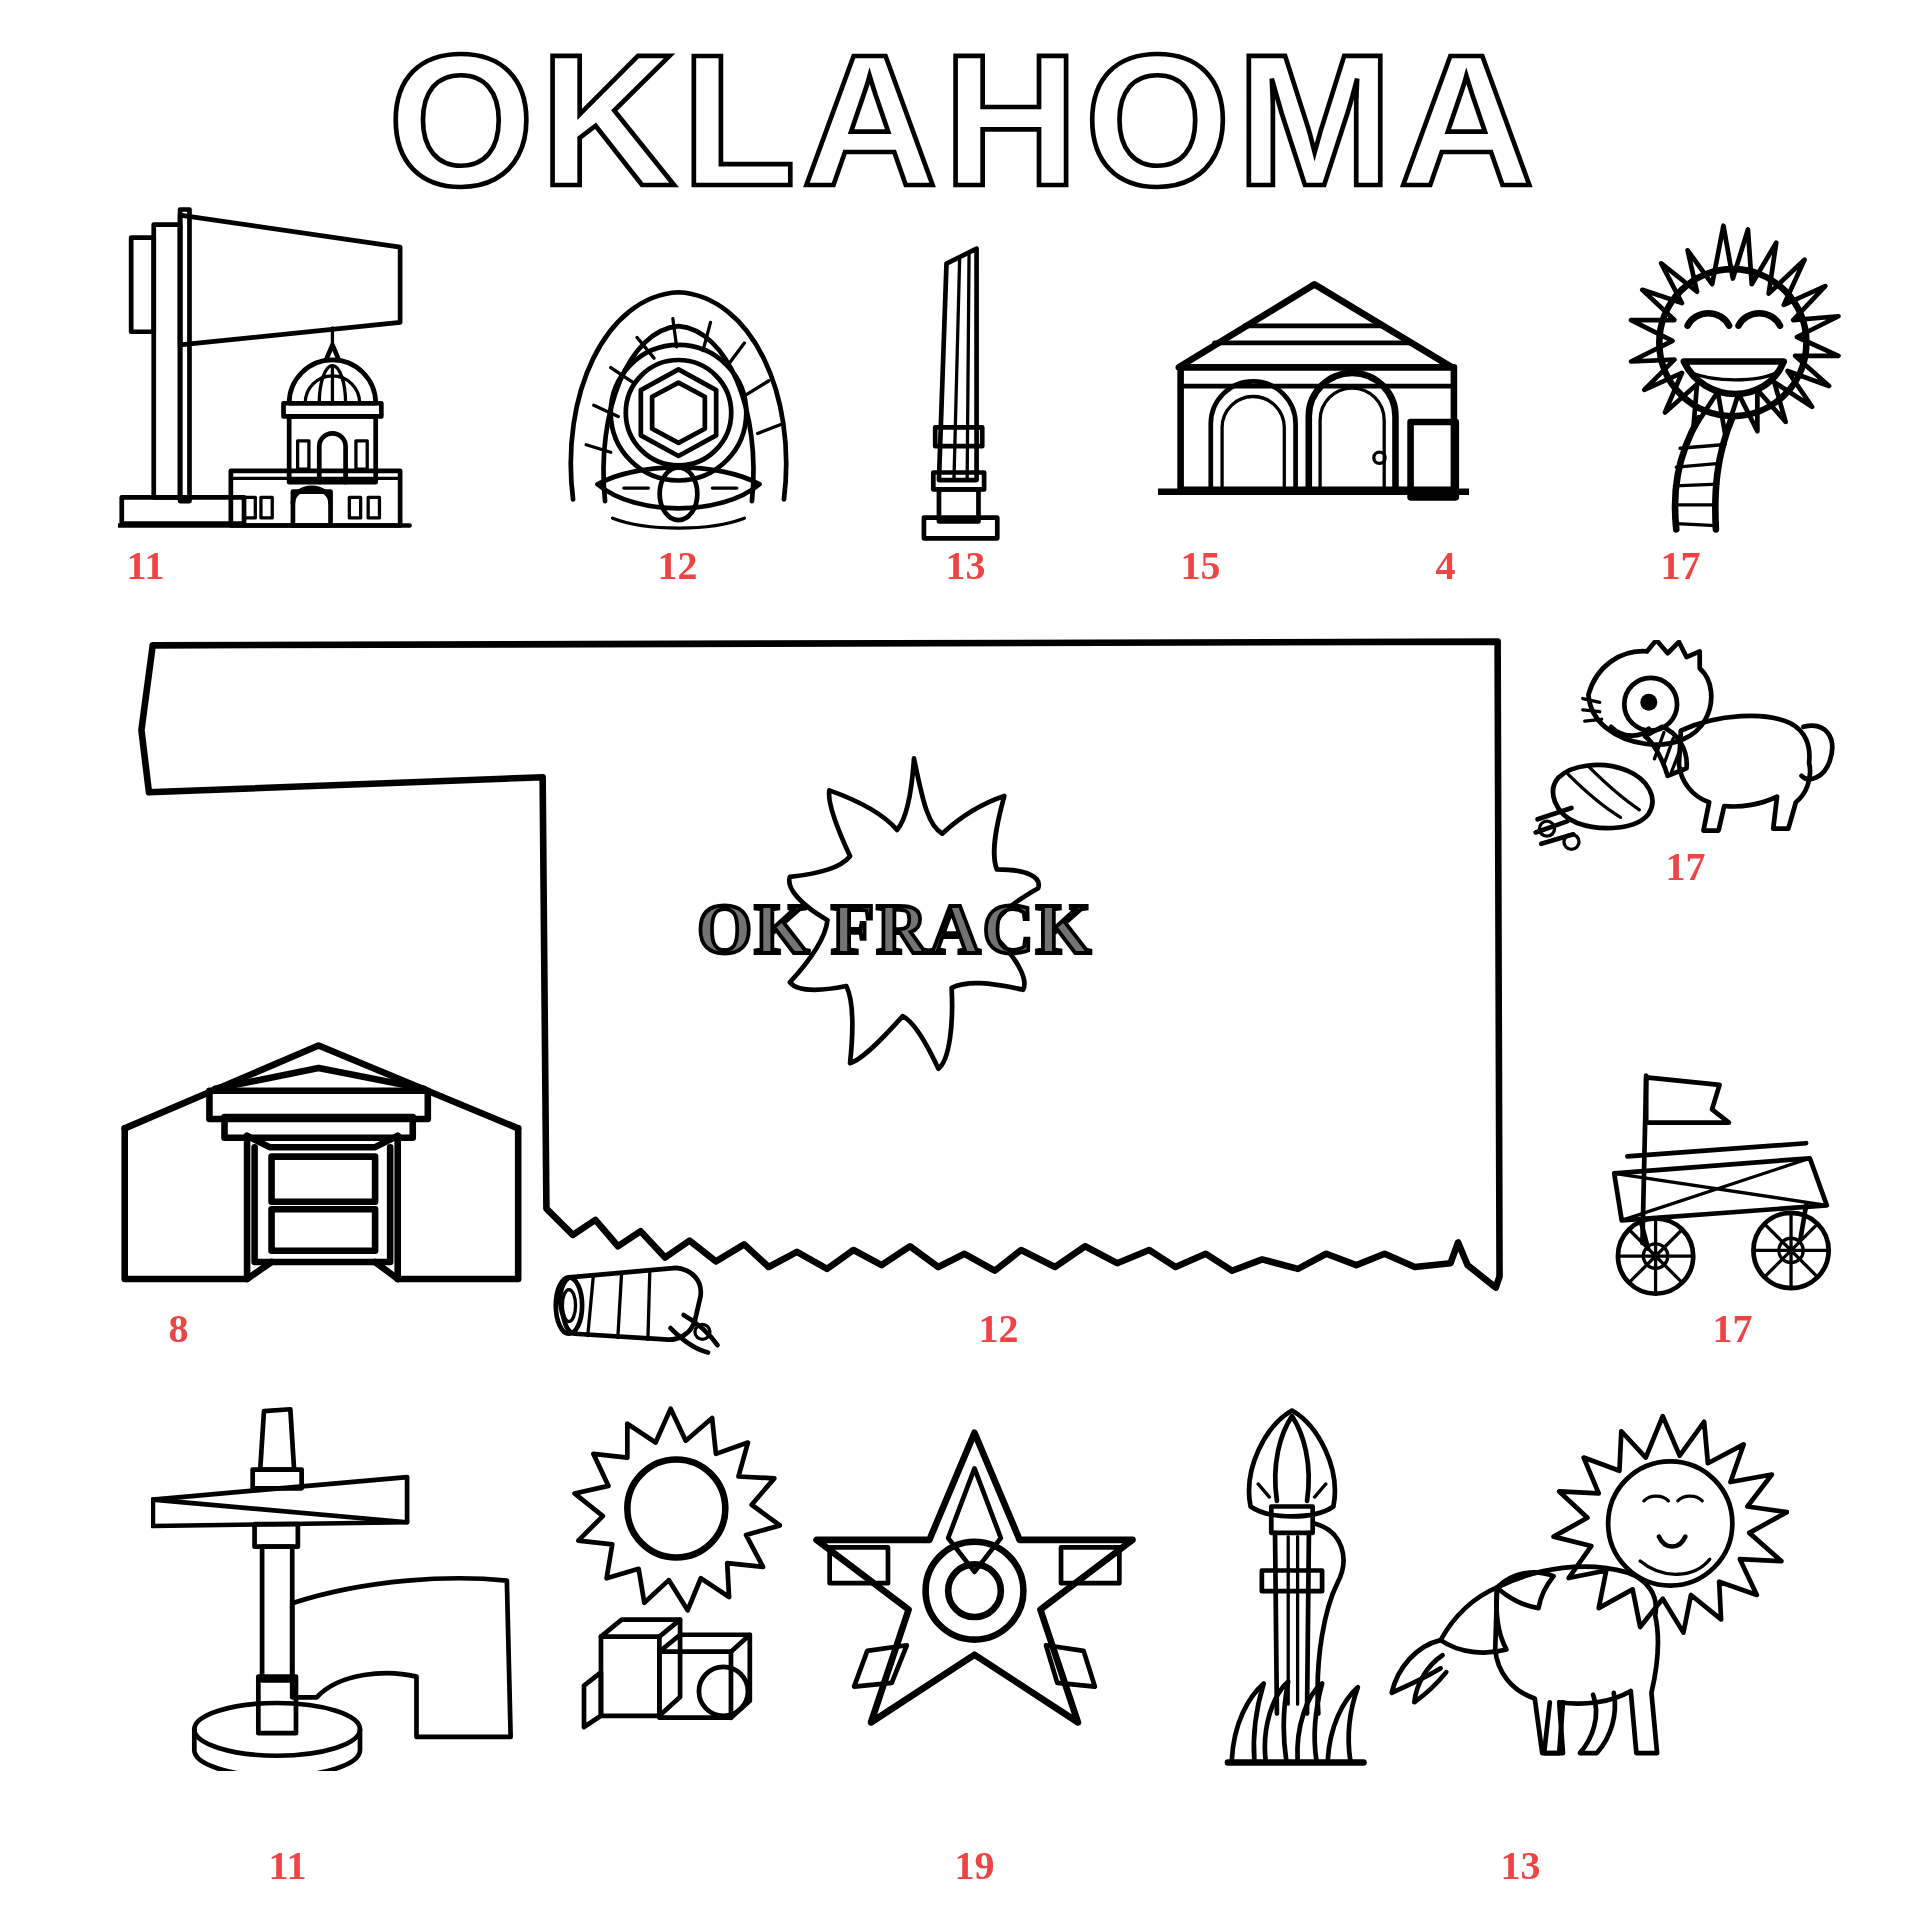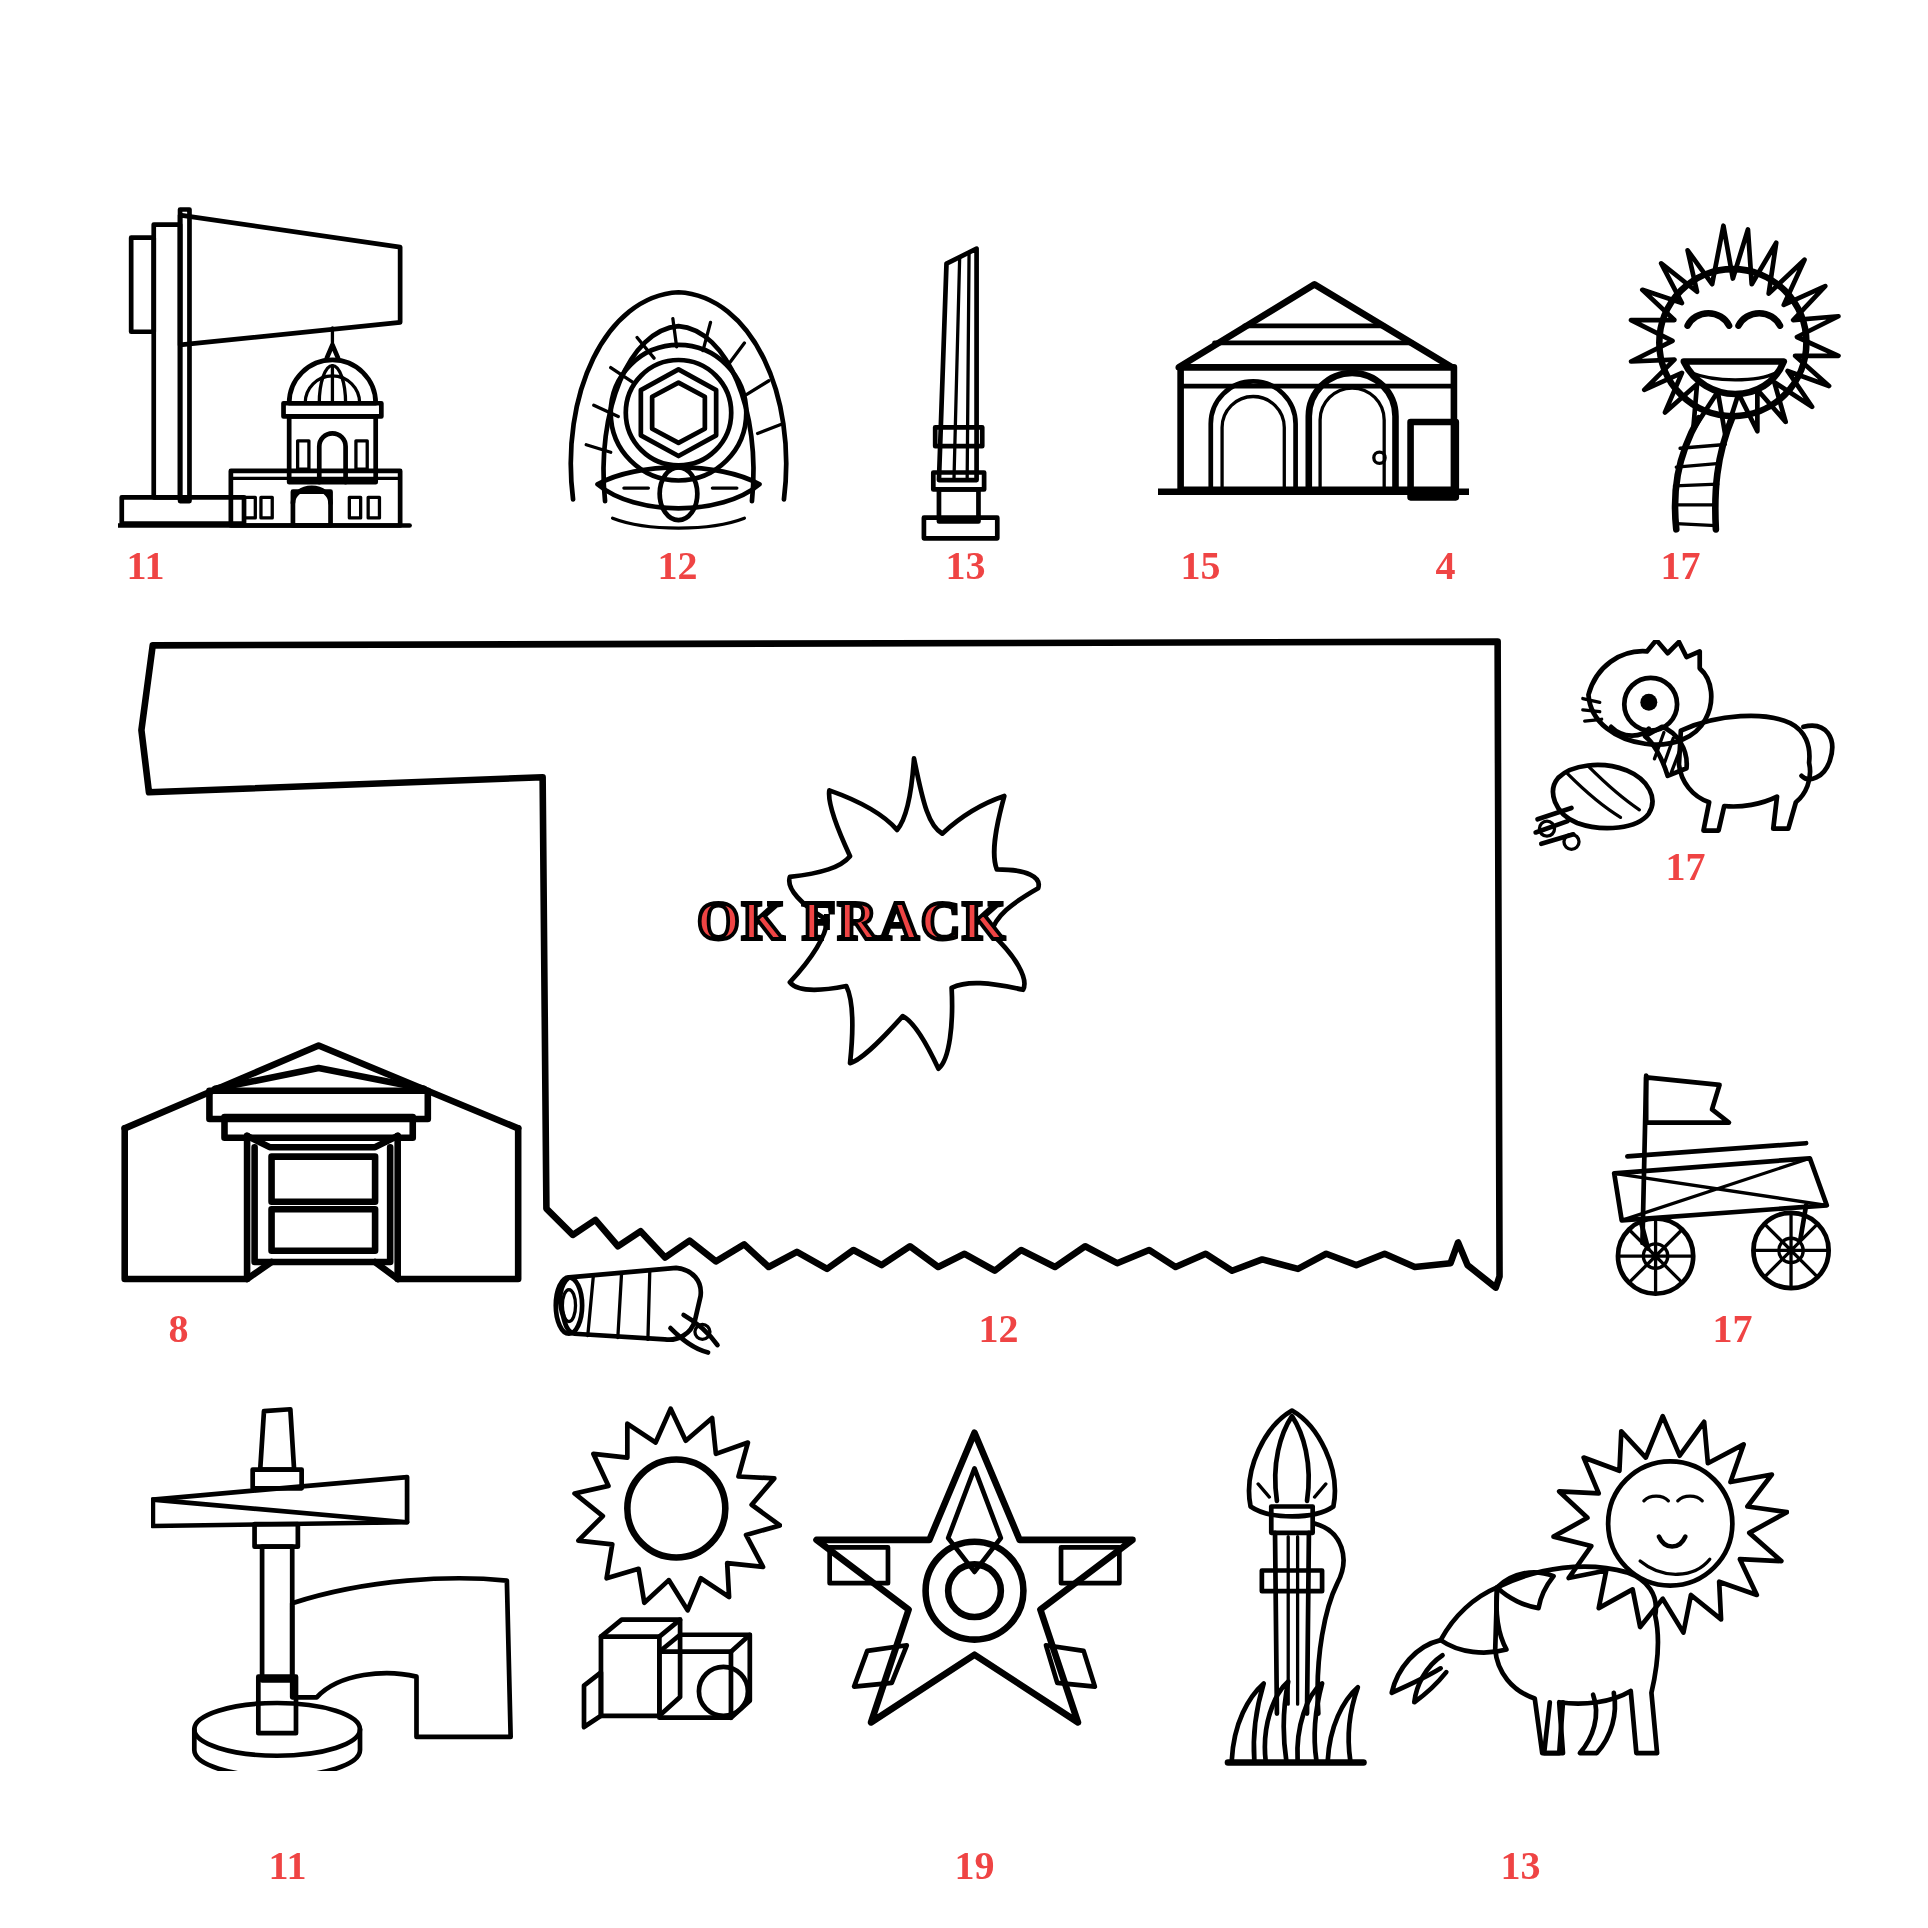--- a/index.html
+++ b/index.html
@@ -41,37 +41,38 @@
     color:#ef4444;
     text-align:center;
     white-space:nowrap;
   }
 
   
   .mapword{
     position:absolute;
     font-family:"Liberation Serif", serif;
     font-weight:700;
-    font-size:55px;
+    font-size:71px;
     letter-spacing:1.9px;
-    color:#ef4444;
+    color:#737373;
     -webkit-text-stroke:3.8px #000;
     white-space:nowrap;
   }
   svg{shape-rendering:geometricPrecision;}
   .st{fill:none;stroke:#000;stroke-width:5;stroke-linejoin:round;stroke-linecap:round;}
   .st3{fill:none;stroke:#000;stroke-width:3.5;stroke-linejoin:round;stroke-linecap:round;}
   .st7{fill:none;stroke:#000;stroke-width:7;stroke-linejoin:round;stroke-linecap:round;}
   .stf{fill:#000;stroke:none;}
 </style>
 </head>
 <body>
 
 <div id="page">
 
+  <div class="title">OKLAHOMA</div>
 
   <div class="icon" style="left:118px;top:198px;">
     <svg width="395" height="339" viewBox="0 0 420 360">
 
       <rect class="st" x="38" y="28" width="28" height="290"></rect>
       <rect class="st" x="14" y="42" width="24" height="100"></rect>
 
       <path class="st" d="M66 18 L300 52 L300 132 L66 156 Z"></path>
       <rect class="st" x="66" y="12" width="10" height="310"></rect>
 

